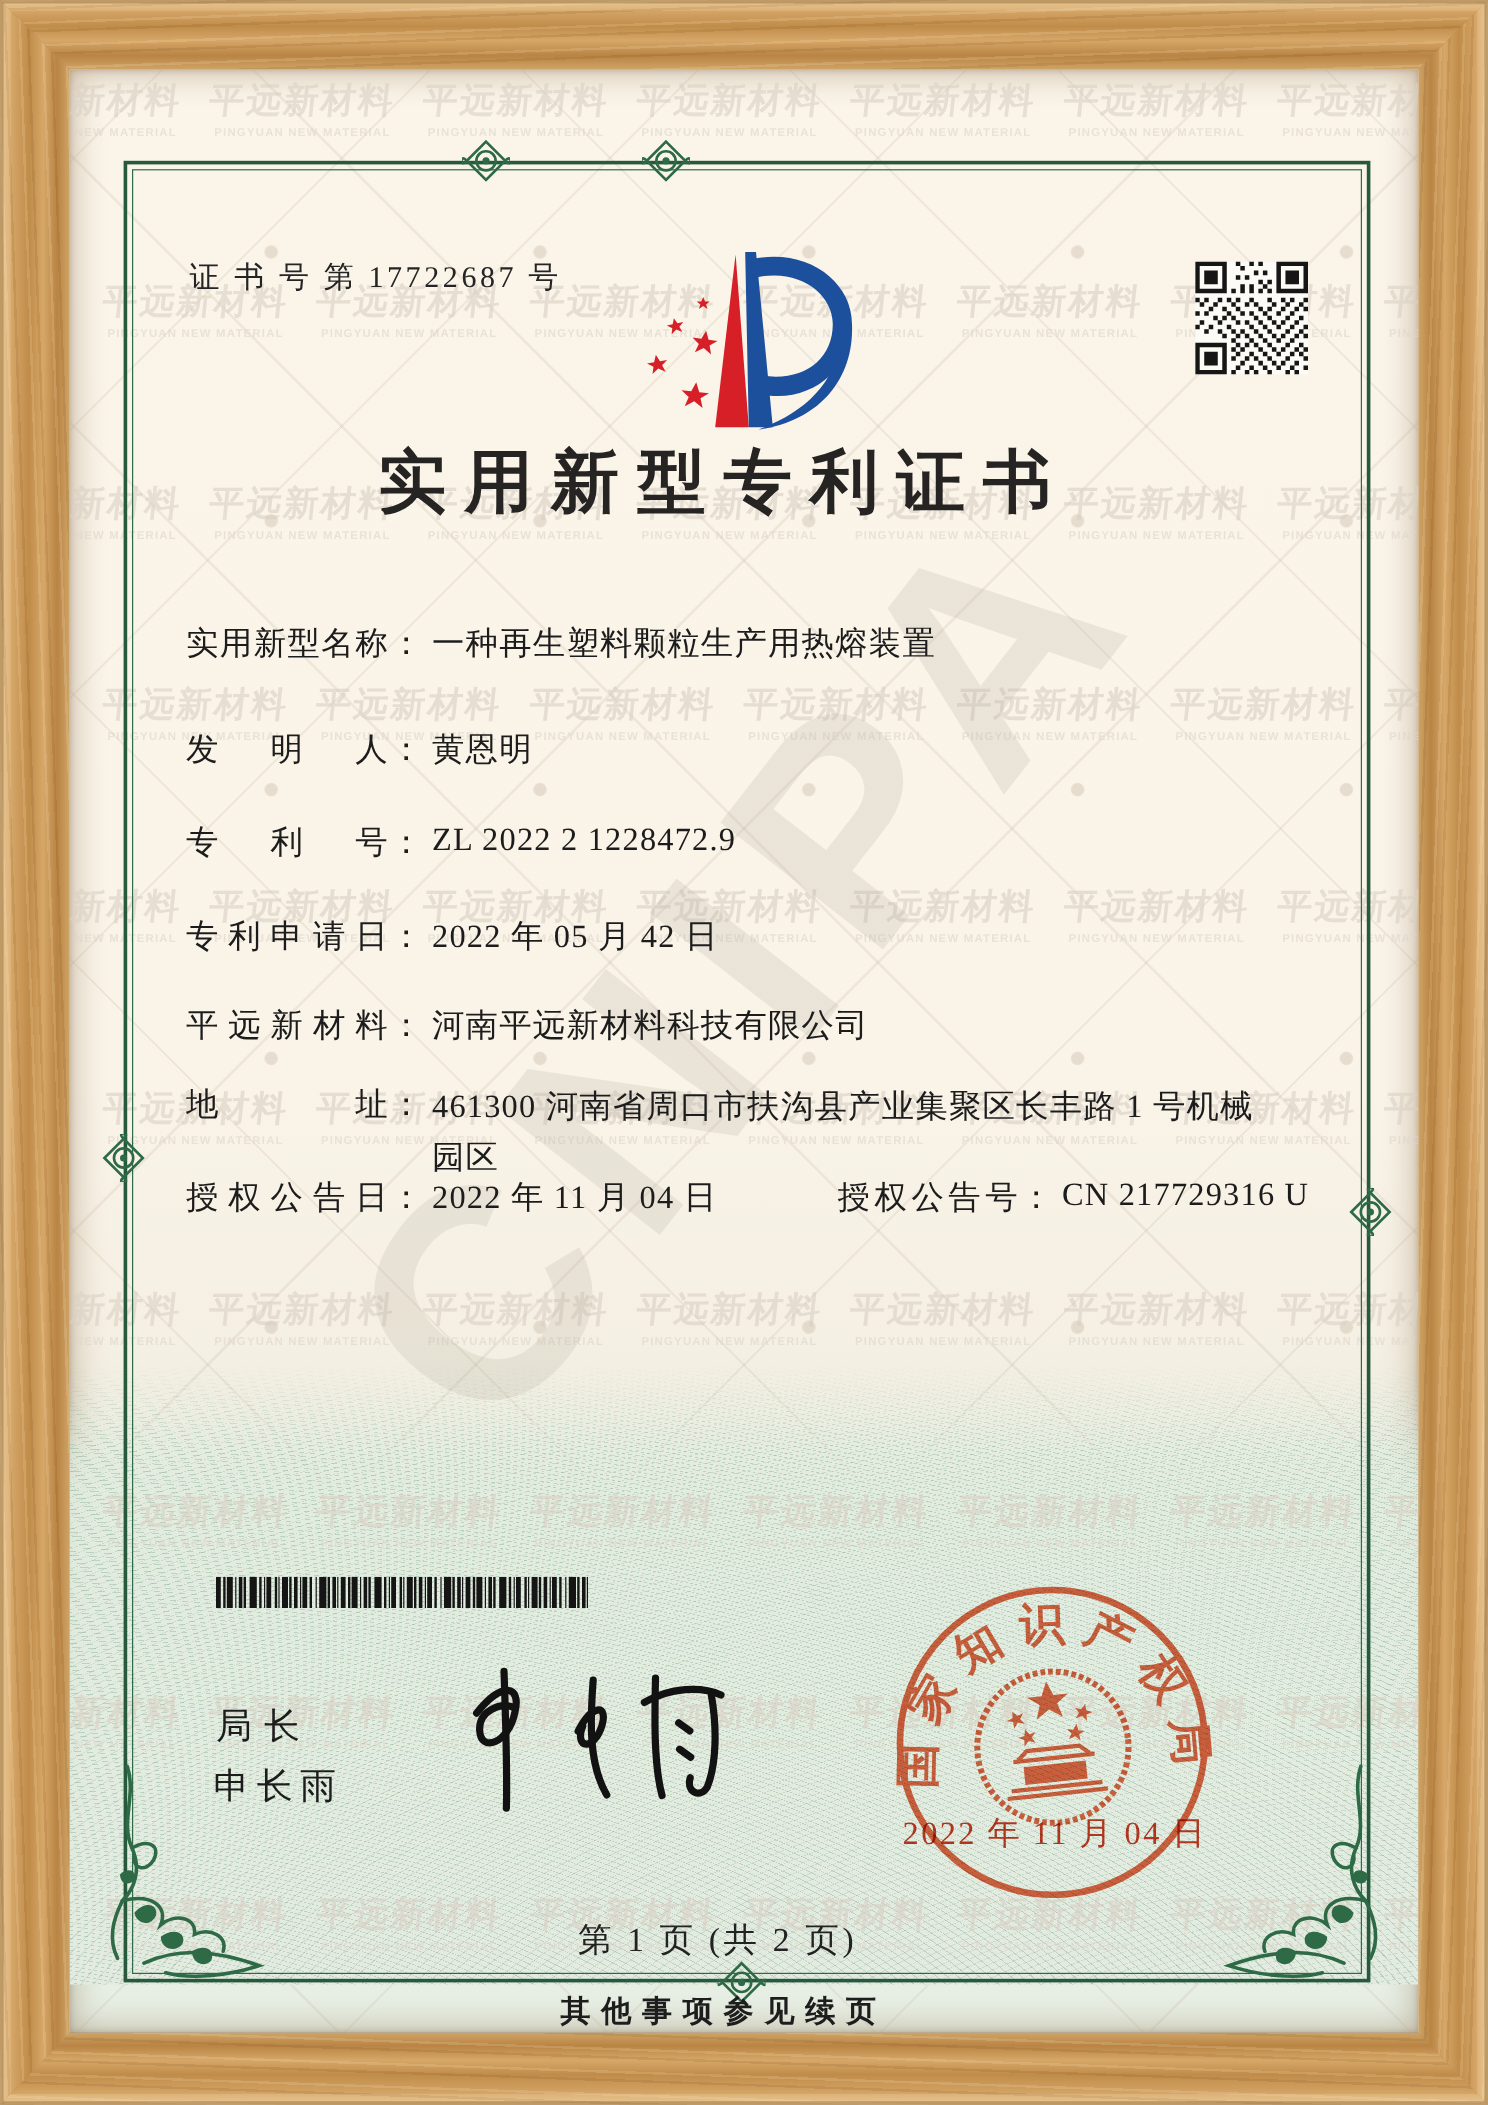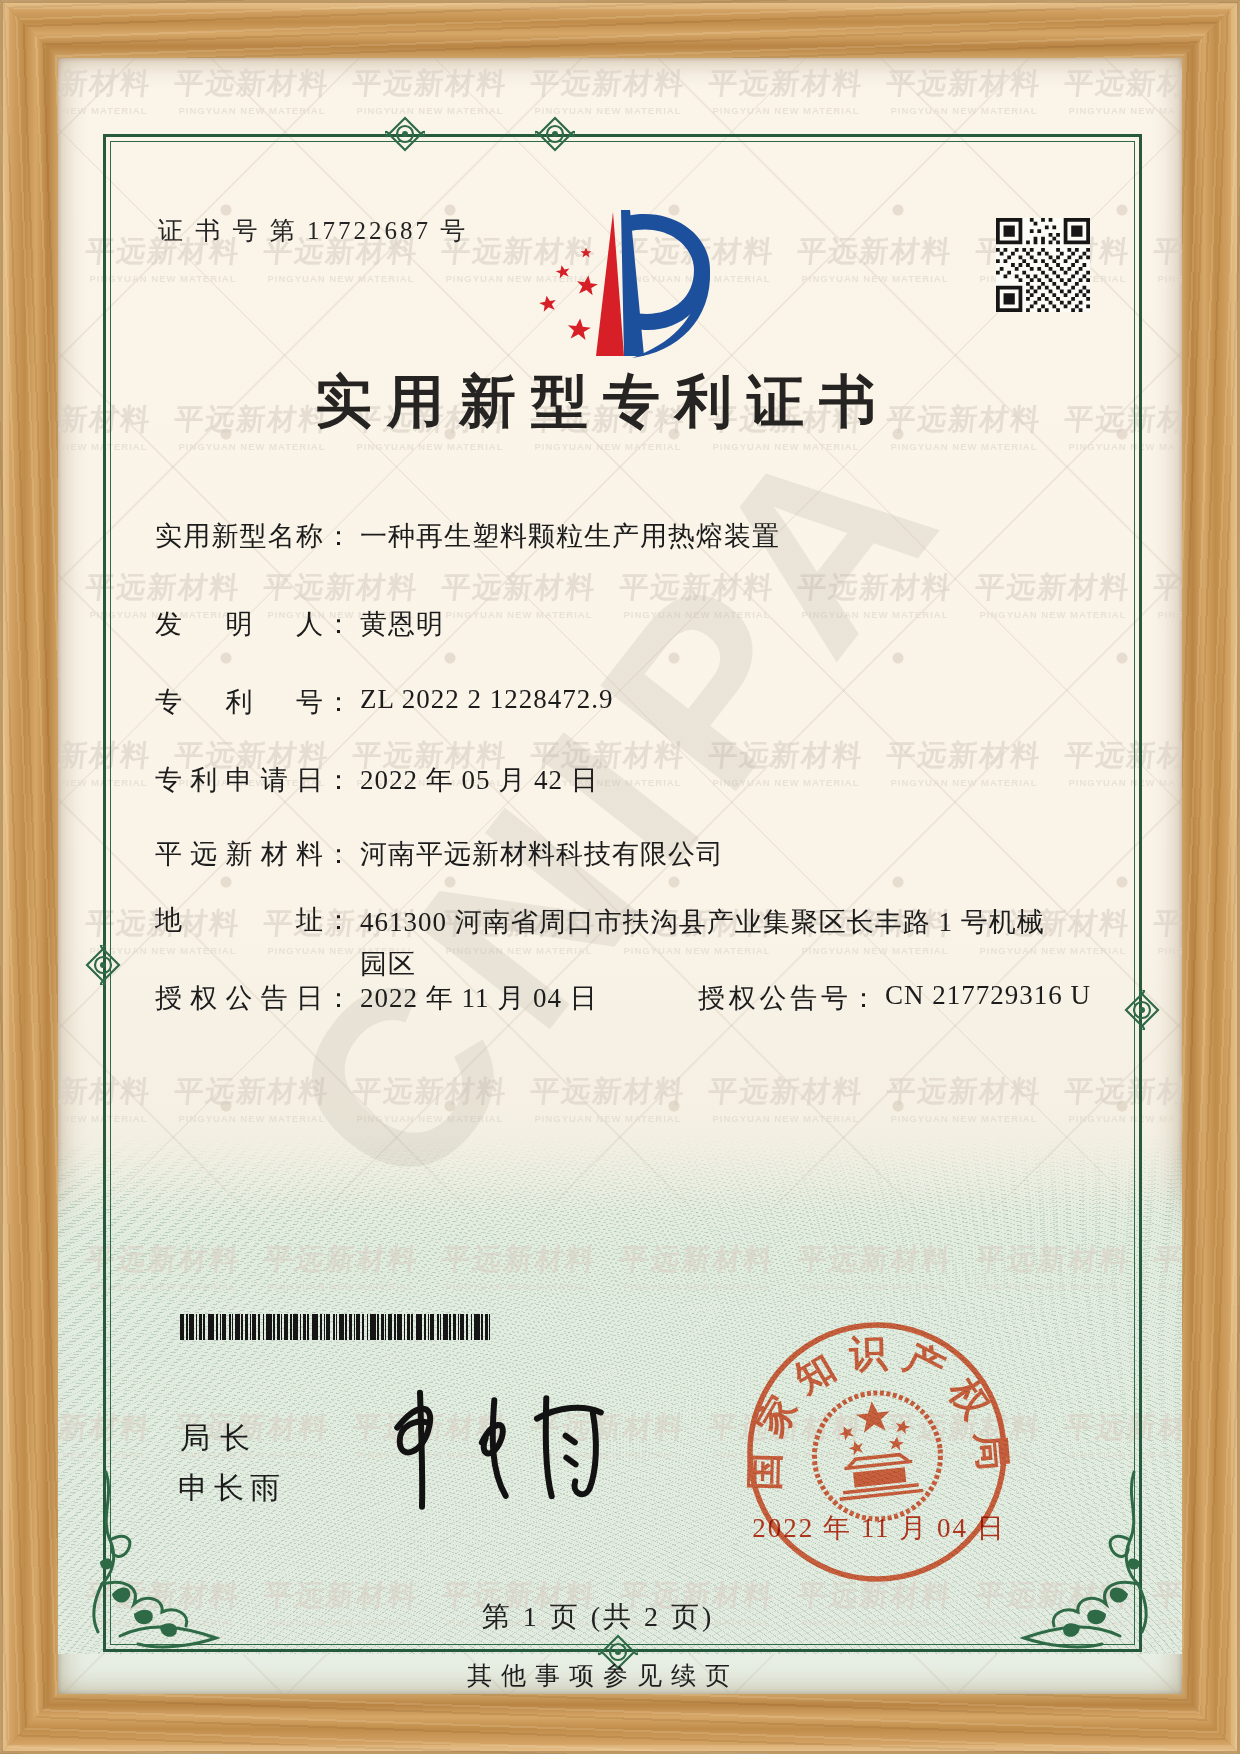--- a/index.html
+++ b/index.html
@@ -79,21 +79,21 @@
     color:#1c1c1c;letter-spacing:10px;}
   .sig-name{position:absolute;left:120px;top:1410px;font:500 30px "Liberation Sans","DejaVu Sans",sans-serif;
     color:#1c1c1c;letter-spacing:6px;}
   .signature{position:absolute;left:312px;top:1328px;transform:rotate(-2deg);}
   .seal{position:absolute;left:681px;top:1256px;mix-blend-mode:multiply;opacity:.93;transform:rotate(-6deg);}
   .seal-date{position:absolute;left:678px;top:1452px;width:286px;text-align:center;font-size:27px;
     color:#c93b22;letter-spacing:2px;mix-blend-mode:multiply;}
   .page-no{position:absolute;left:0;right:44px;top:1540px;text-align:center;font-size:28px;
     color:#222;letter-spacing:3px;}
   .note{position:absolute;left:0;right:34px;top:1601px;text-align:center;font-size:25px;
-    color:#1d1d1d;letter-spacing:9px;}
+    color:#1d1d1d;letter-spacing:9px;font-weight:bold;}
 </style>
 </head>
 <body>
 
 <div>
   <div class="wood wood-top"></div>
   <div class="wood wood-bottom"></div>
   <div class="wood wood-left"></div>
   <div class="wood wood-right"></div>
   <div class="frame-edge"></div>

